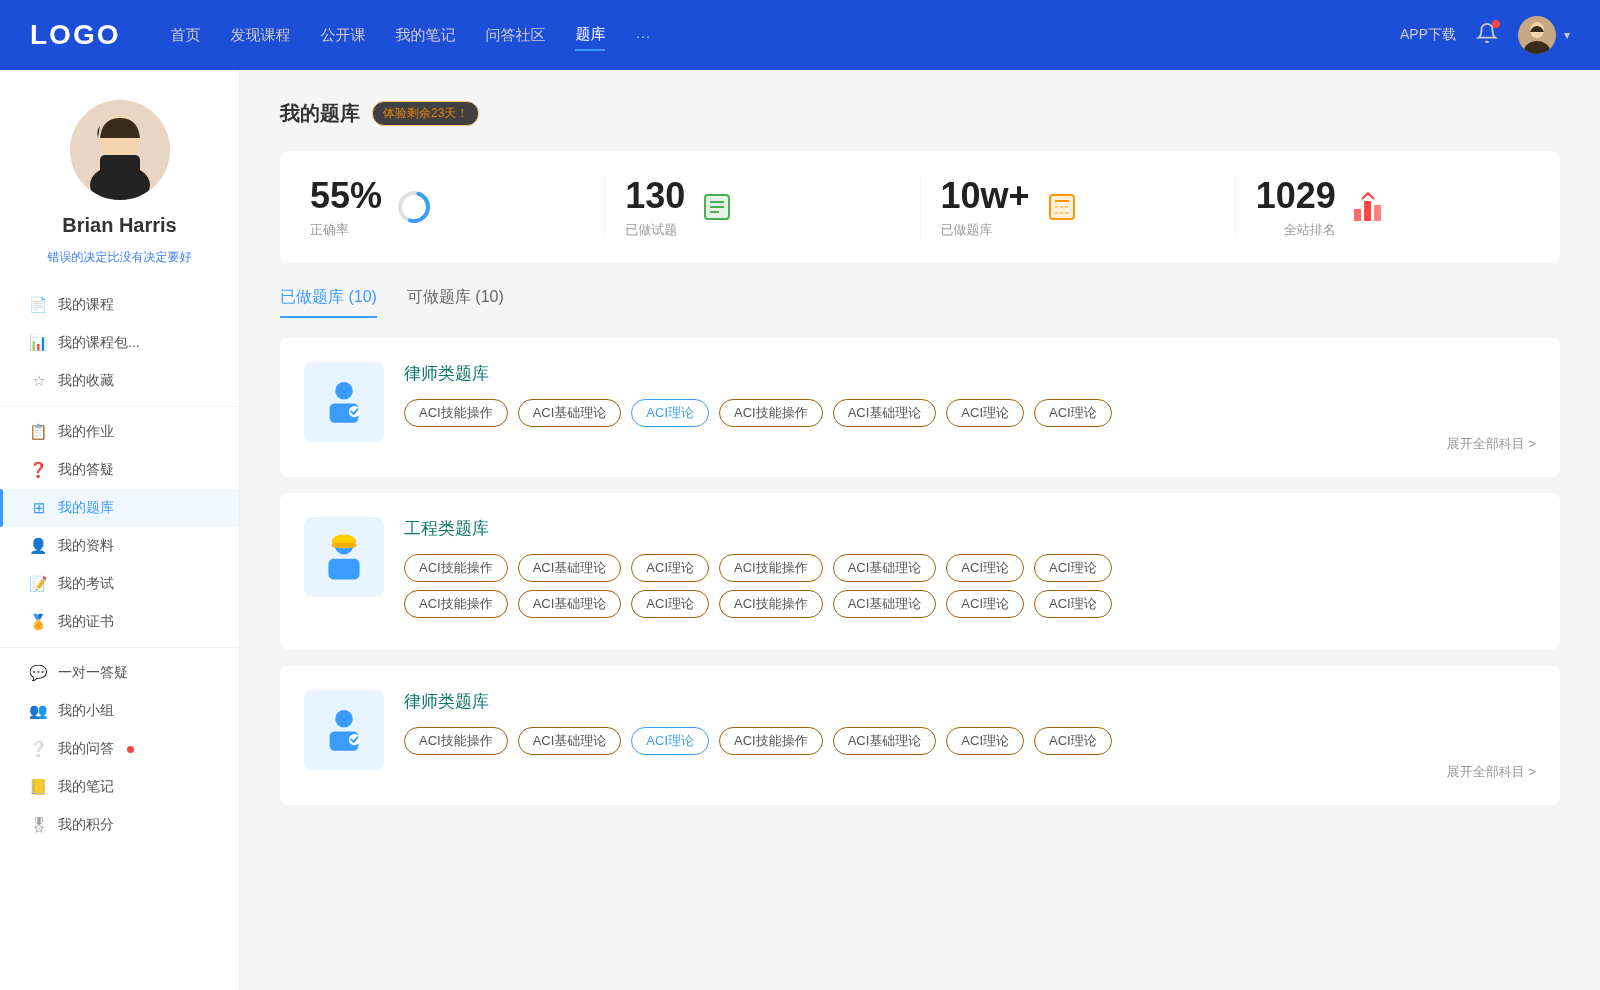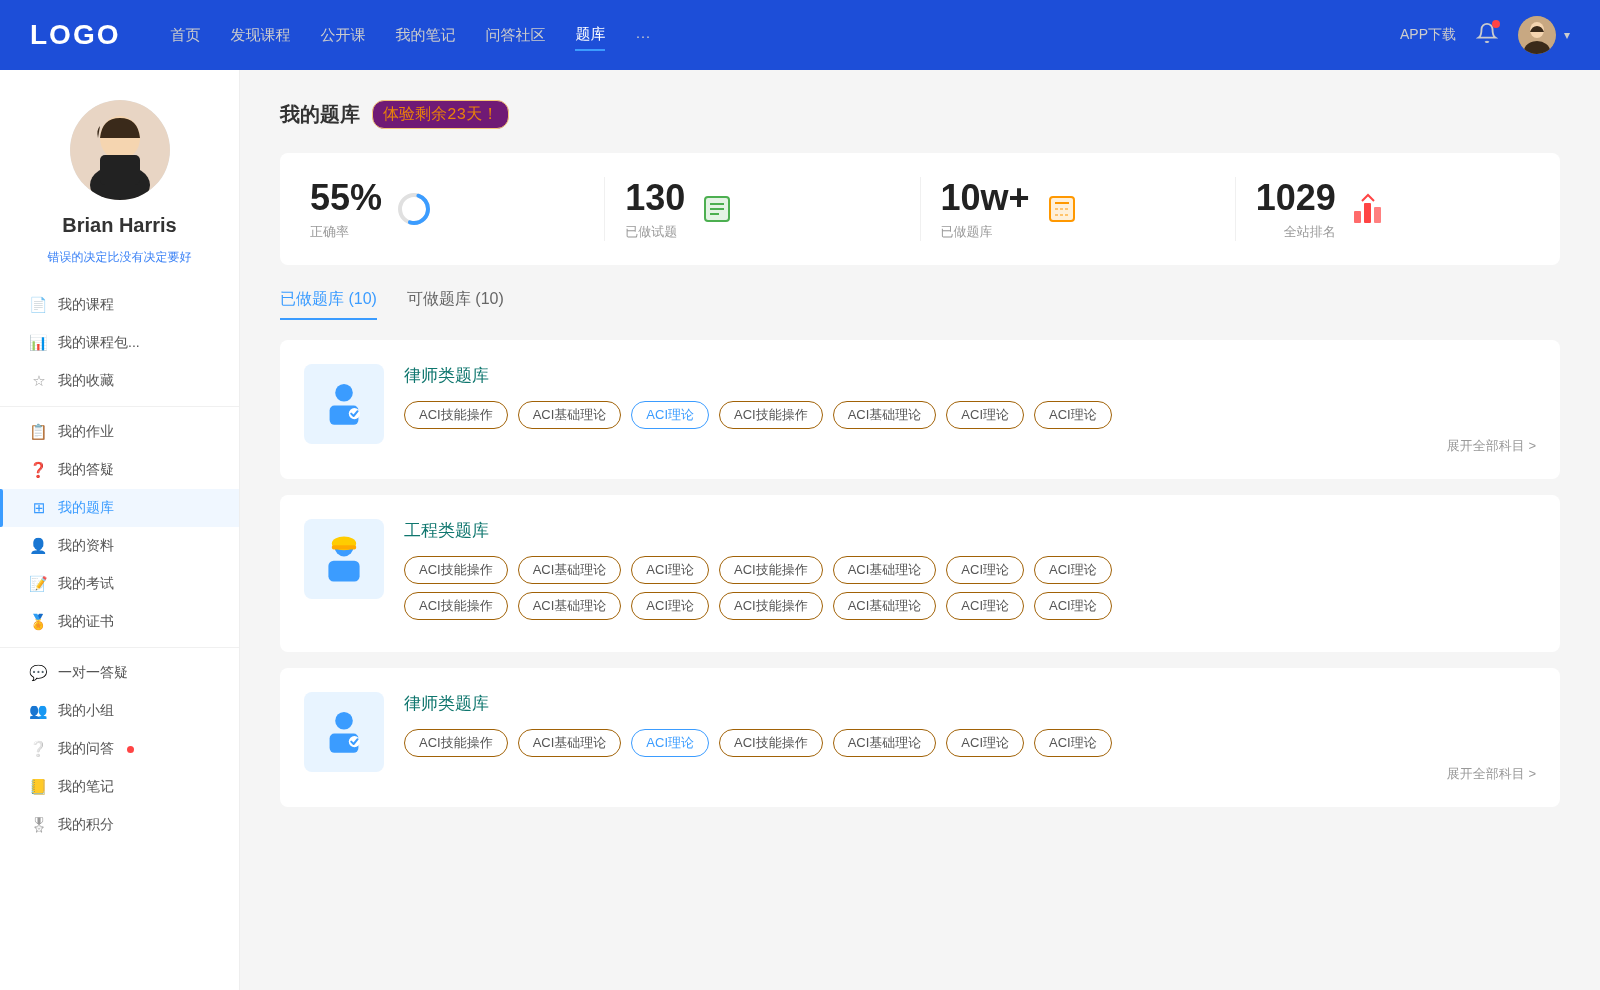--- a/index.html
+++ b/index.html
@@ -174,27 +174,26 @@
       align-items: center;
       gap: 12px;
       margin-bottom: 24px;
     }
     .page-title {
       font-size: 20px;
       font-weight: 600;
       color: #333;
     }
     .trial-badge {
-      background: #701a75;
+      background: #404040;
       color: #e8820a;
-      font-size: 16px;
+      font-size: 12px;
       padding: 3px 10px;
       border-radius: 12px;
       border: 1px solid #f5c87a;
-      font-family: Liberation Mono, monospace;
     }
 
     
     .stats-row {
       display: flex;
       background: #fff;
       border-radius: 8px;
       padding: 24px 30px;
       margin-bottom: 24px;
       gap: 20px;

